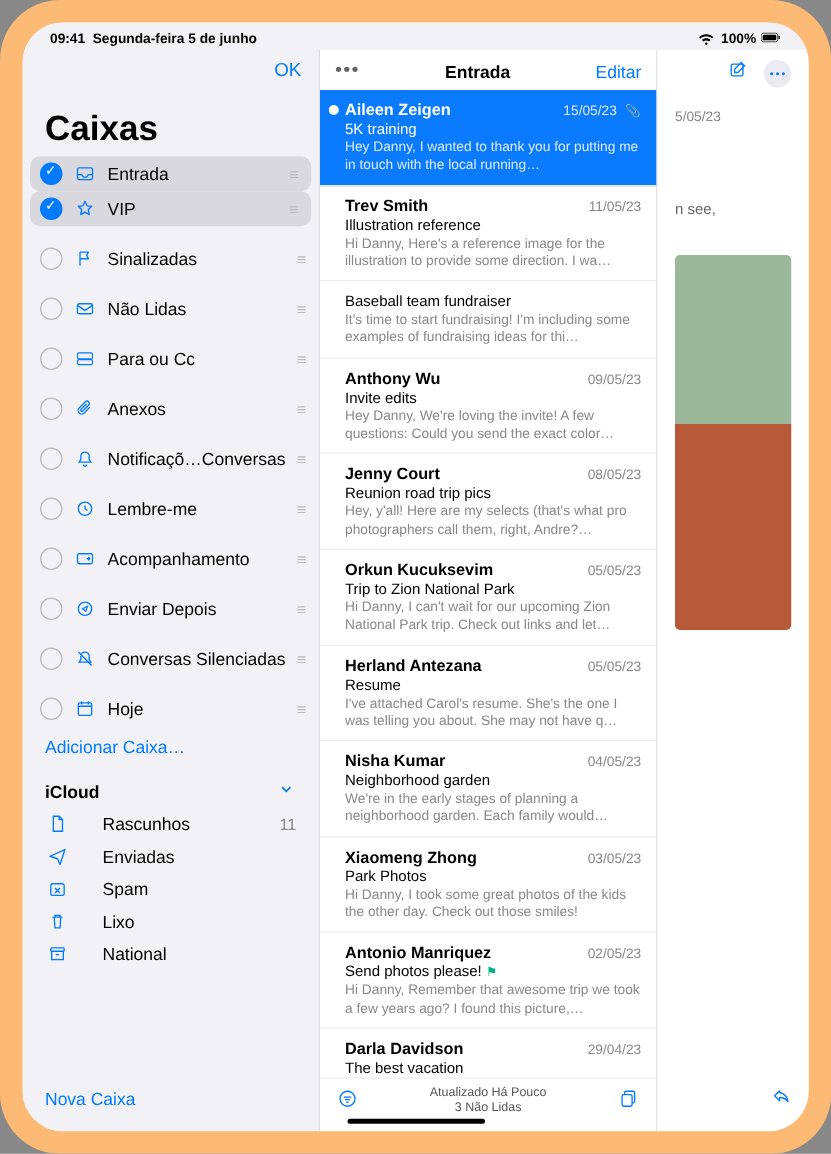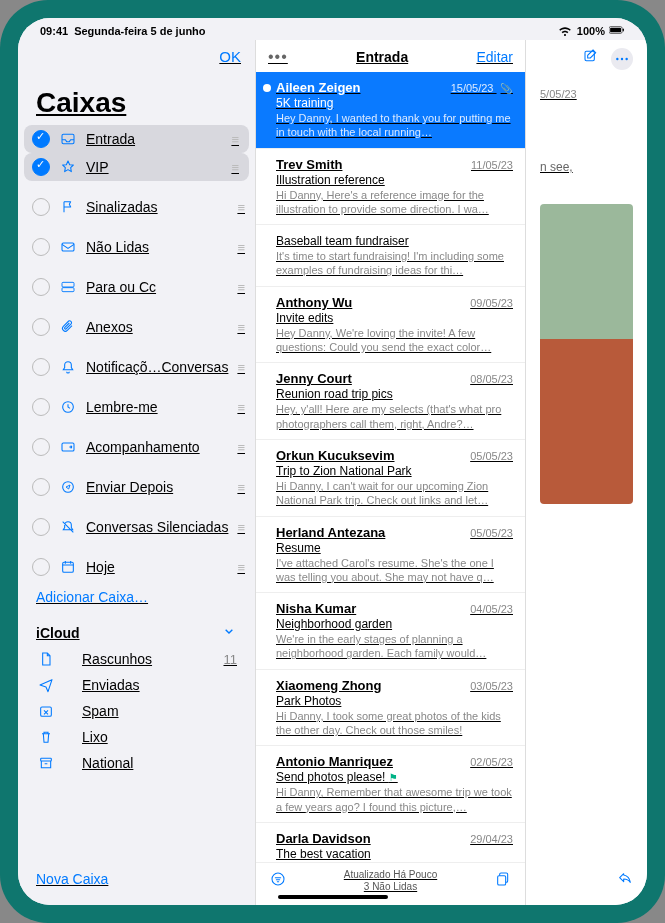--- a/index.html
+++ b/index.html
@@ -7,21 +7,21 @@
   font-family: -apple-system, BlinkMacSystemFont, "Segoe UI", Helvetica, Arial, sans-serif;
   background: #888;
   display: flex;
   justify-content: center;
   align-items: center;
   height: 100vh;
 }
 .device {
   width: 665px;
   height: 923px;
-  background: #0f766e;
+  background: #fdba74;
   border-radius: 48px;
   padding: 18px;
   position: relative;
 }
 .screen {
   width: 100%;
   height: 100%;
   background: #f2f2f6;
   border-radius: 32px;
   overflow: hidden;
@@ -39,21 +39,20 @@
   font-weight: 600;
   color: #000;
   background: #f2f2f6;
 }
 .statusbar .left { display: flex; gap: 6px; }
 .statusbar .right { display: flex; gap: 4px; align-items: center; }
 .content {
   flex: 1;
   display: flex;
   overflow: hidden;
-  text-decoration: underline;
 }
 .sidebar {
   width: 238px;
   background: #f2f2f6;
   display: flex;
   flex-direction: column;
   border-right: 1px solid #ddd;
 }
 .sidebar-head {
   display: flex;

